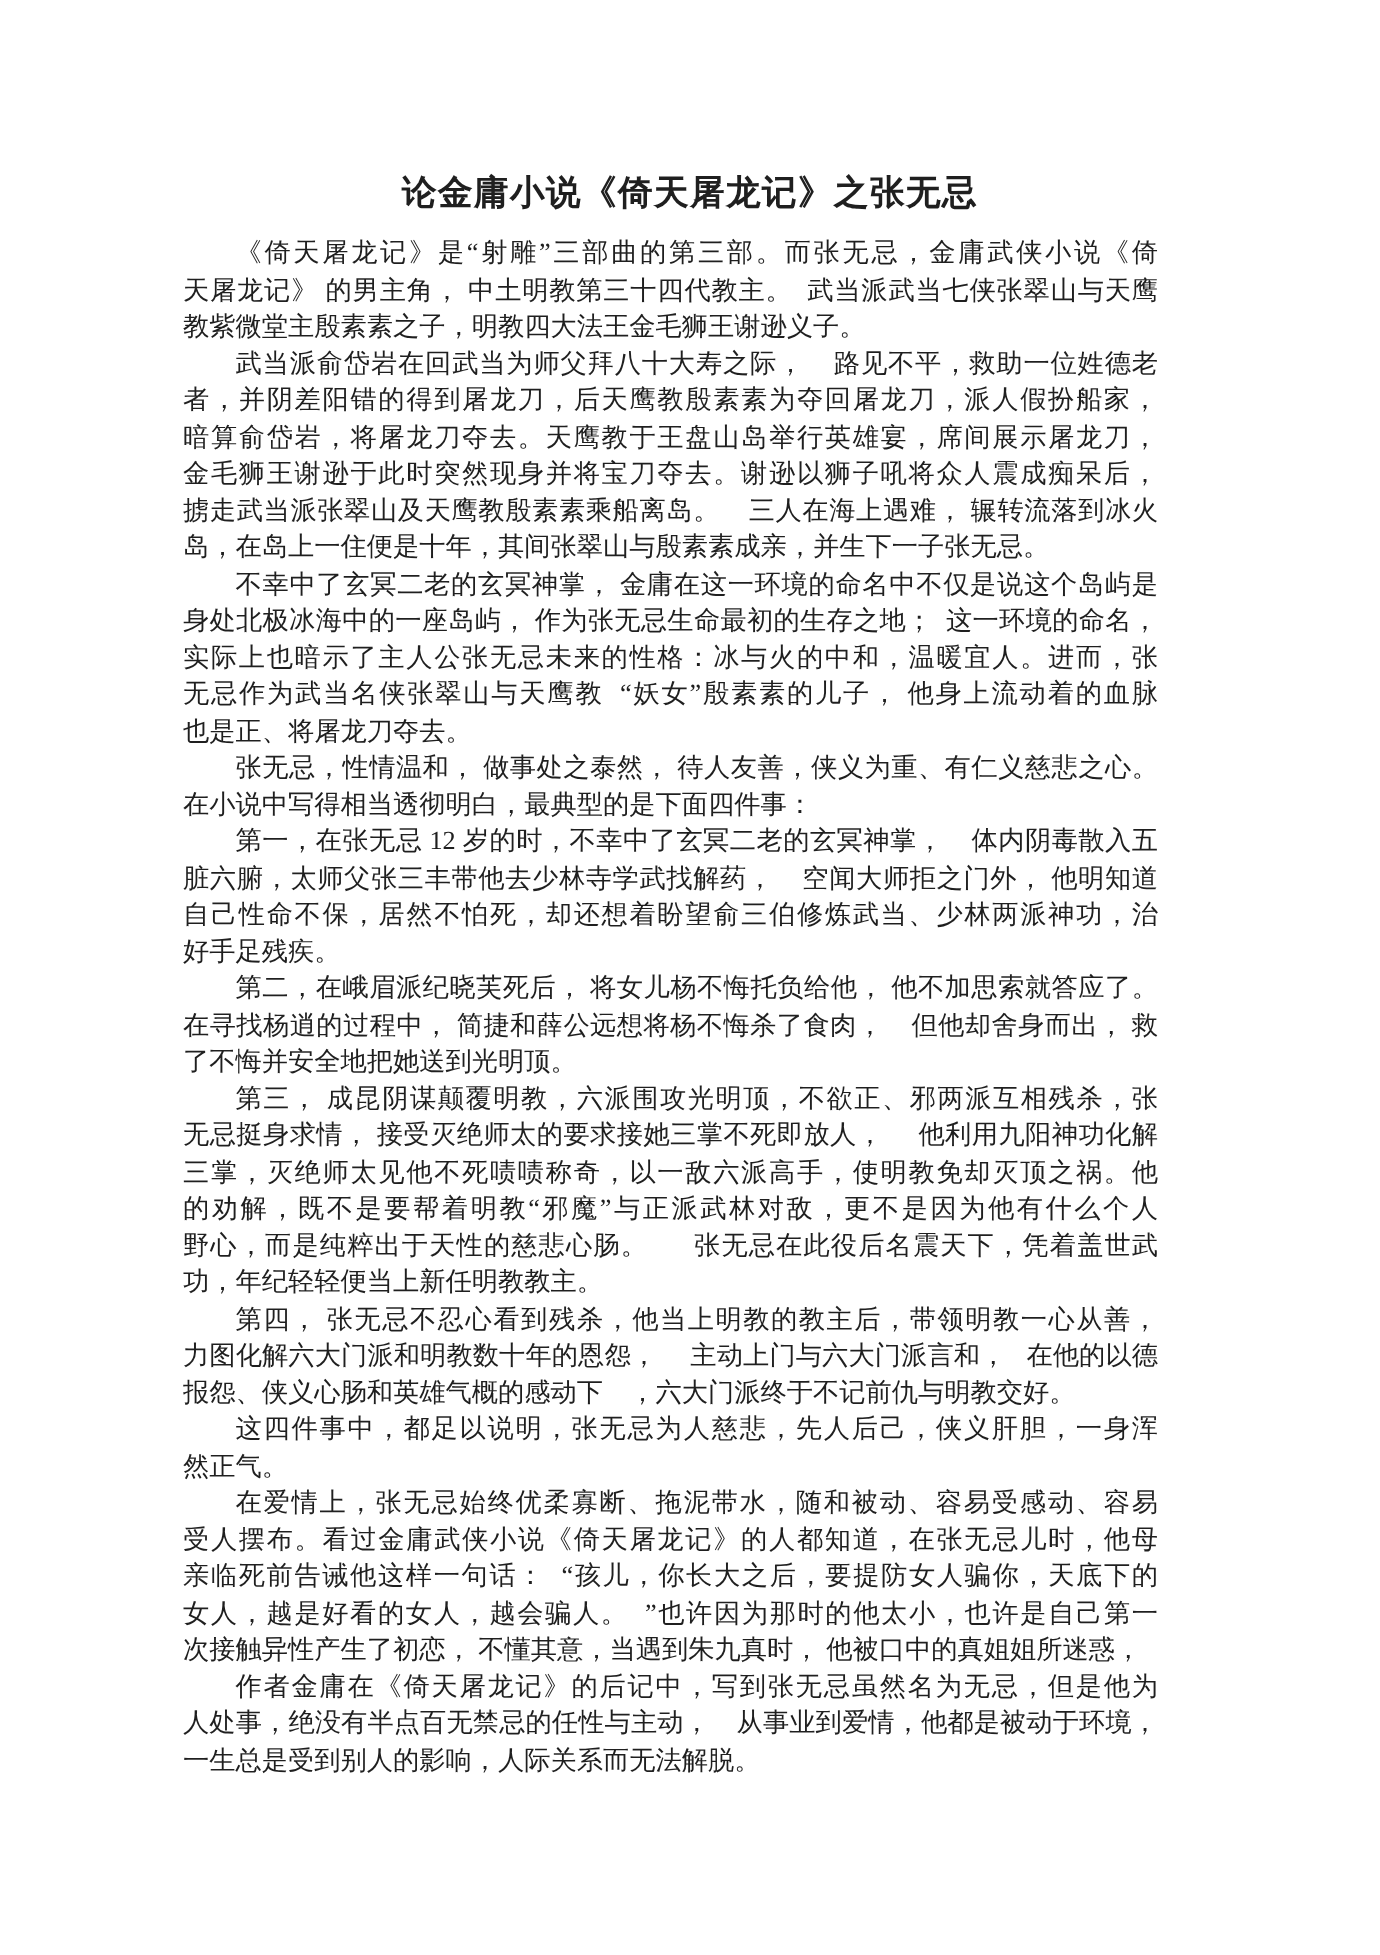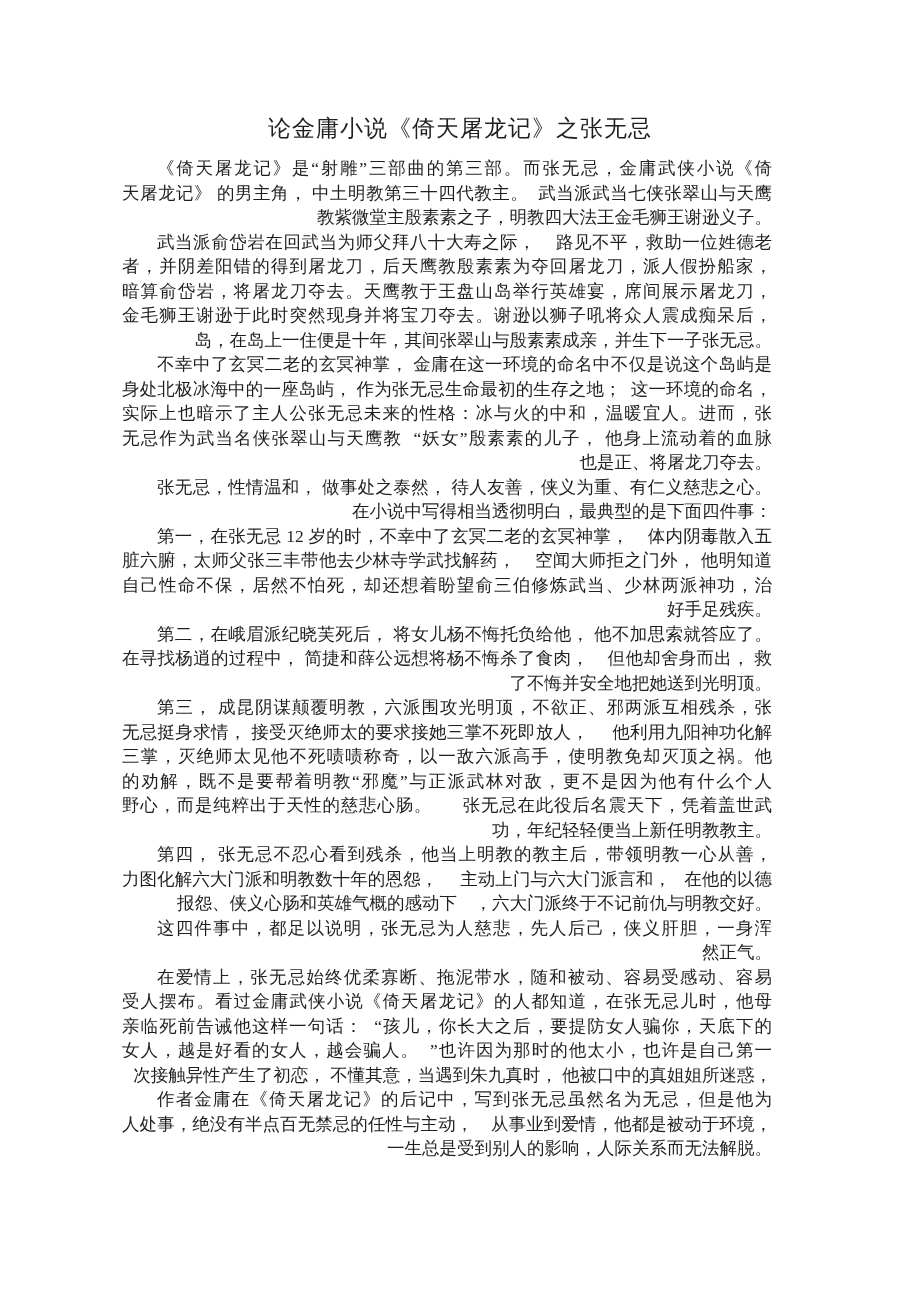--- a/index.html
+++ b/index.html
@@ -13,33 +13,33 @@
     overflow: hidden;
     box-sizing: border-box;
     padding-top: 113px;
     font-family: "Liberation Serif", "DejaVu Serif", serif;
     color: #1f1f1f;
   }
   .doc-title {
     text-align: center;
     font-size: 23px;
     line-height: 31px;
-    font-weight: normal;
+    font-weight: bold;
     letter-spacing: 1px;
   }
   .doc-body {
     margin: 12px 148px 0 122px;
     width: 650px;
     font-size: 17.5px;
     line-height: 24.5px;
   }
   .para { margin: 0; }
   .line {
     white-space: pre;
-    text-align: right;
+    text-align: left;
   }
   .line.first { text-indent: 2em; }
   .line.cont {
     text-align: justify;
     text-align-last: justify;
   }
 </style>
 </head>
 <body>
 
@@ -49,20 +49,21 @@
       <div class="para">
         <div class="line first cont">《倚天屠龙记》是“射雕”三部曲的第三部。而张无忌，金庸武侠小说《倚</div>
         <div class="line cont">天屠龙记》 的男主角， 中土明教第三十四代教主。  武当派武当七侠张翠山与天鹰</div>
         <div class="line last">教紫微堂主殷素素之子，明教四大法王金毛狮王谢逊义子。</div>
       </div>
       <div class="para">
         <div class="line first cont">武当派俞岱岩在回武当为师父拜八十大寿之际，    路见不平，救助一位姓德老</div>
         <div class="line cont">者，并阴差阳错的得到屠龙刀，后天鹰教殷素素为夺回屠龙刀，派人假扮船家，</div>
         <div class="line cont">暗算俞岱岩，将屠龙刀夺去。天鹰教于王盘山岛举行英雄宴，席间展示屠龙刀，</div>
         <div class="line cont">金毛狮王谢逊于此时突然现身并将宝刀夺去。谢逊以狮子吼将众人震成痴呆后，</div>
+        <div class="line cont">掳走武当派张翠山及天鹰教殷素素乘船离岛。    三人在海上遇难， 辗转流落到冰火</div>
         <div class="line last">岛，在岛上一住便是十年，其间张翠山与殷素素成亲，并生下一子张无忌。</div>
       </div>
       <div class="para">
         <div class="line first cont">不幸中了玄冥二老的玄冥神掌， 金庸在这一环境的命名中不仅是说这个岛屿是</div>
         <div class="line cont">身处北极冰海中的一座岛屿， 作为张无忌生命最初的生存之地；  这一环境的命名，</div>
         <div class="line cont">实际上也暗示了主人公张无忌未来的性格：冰与火的中和，温暖宜人。进而，张</div>
         <div class="line cont">无忌作为武当名侠张翠山与天鹰教  “妖女”殷素素的儿子， 他身上流动着的血脉</div>
         <div class="line last">也是正、将屠龙刀夺去。</div>
       </div>
       <div class="para">

